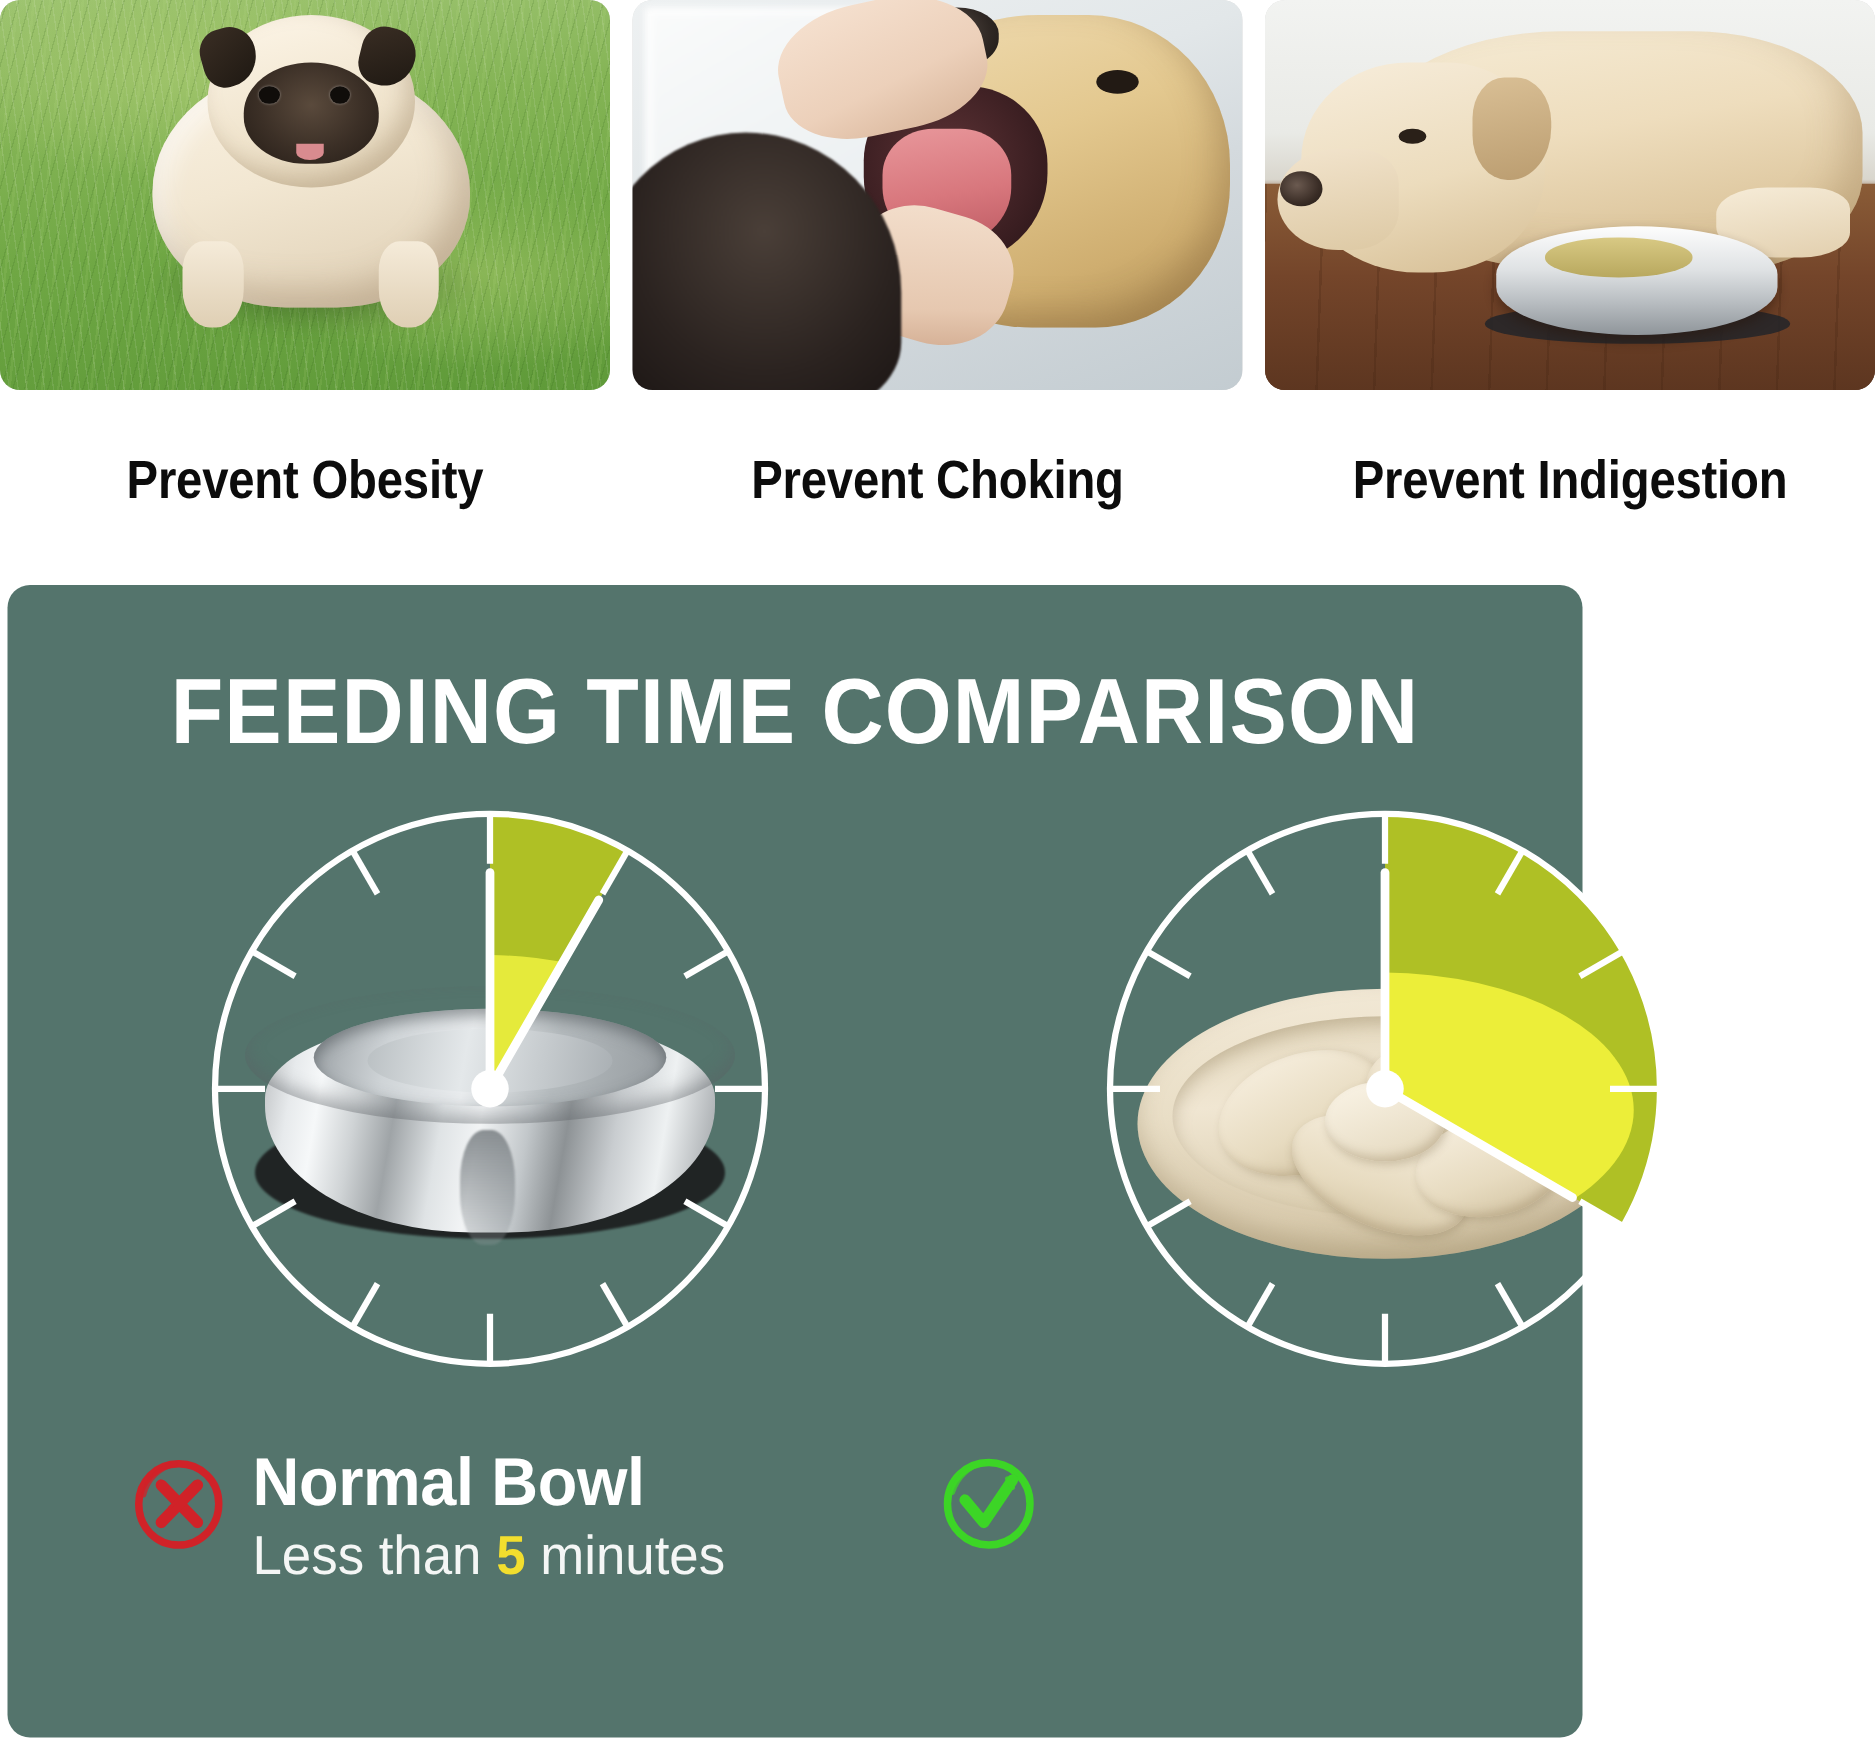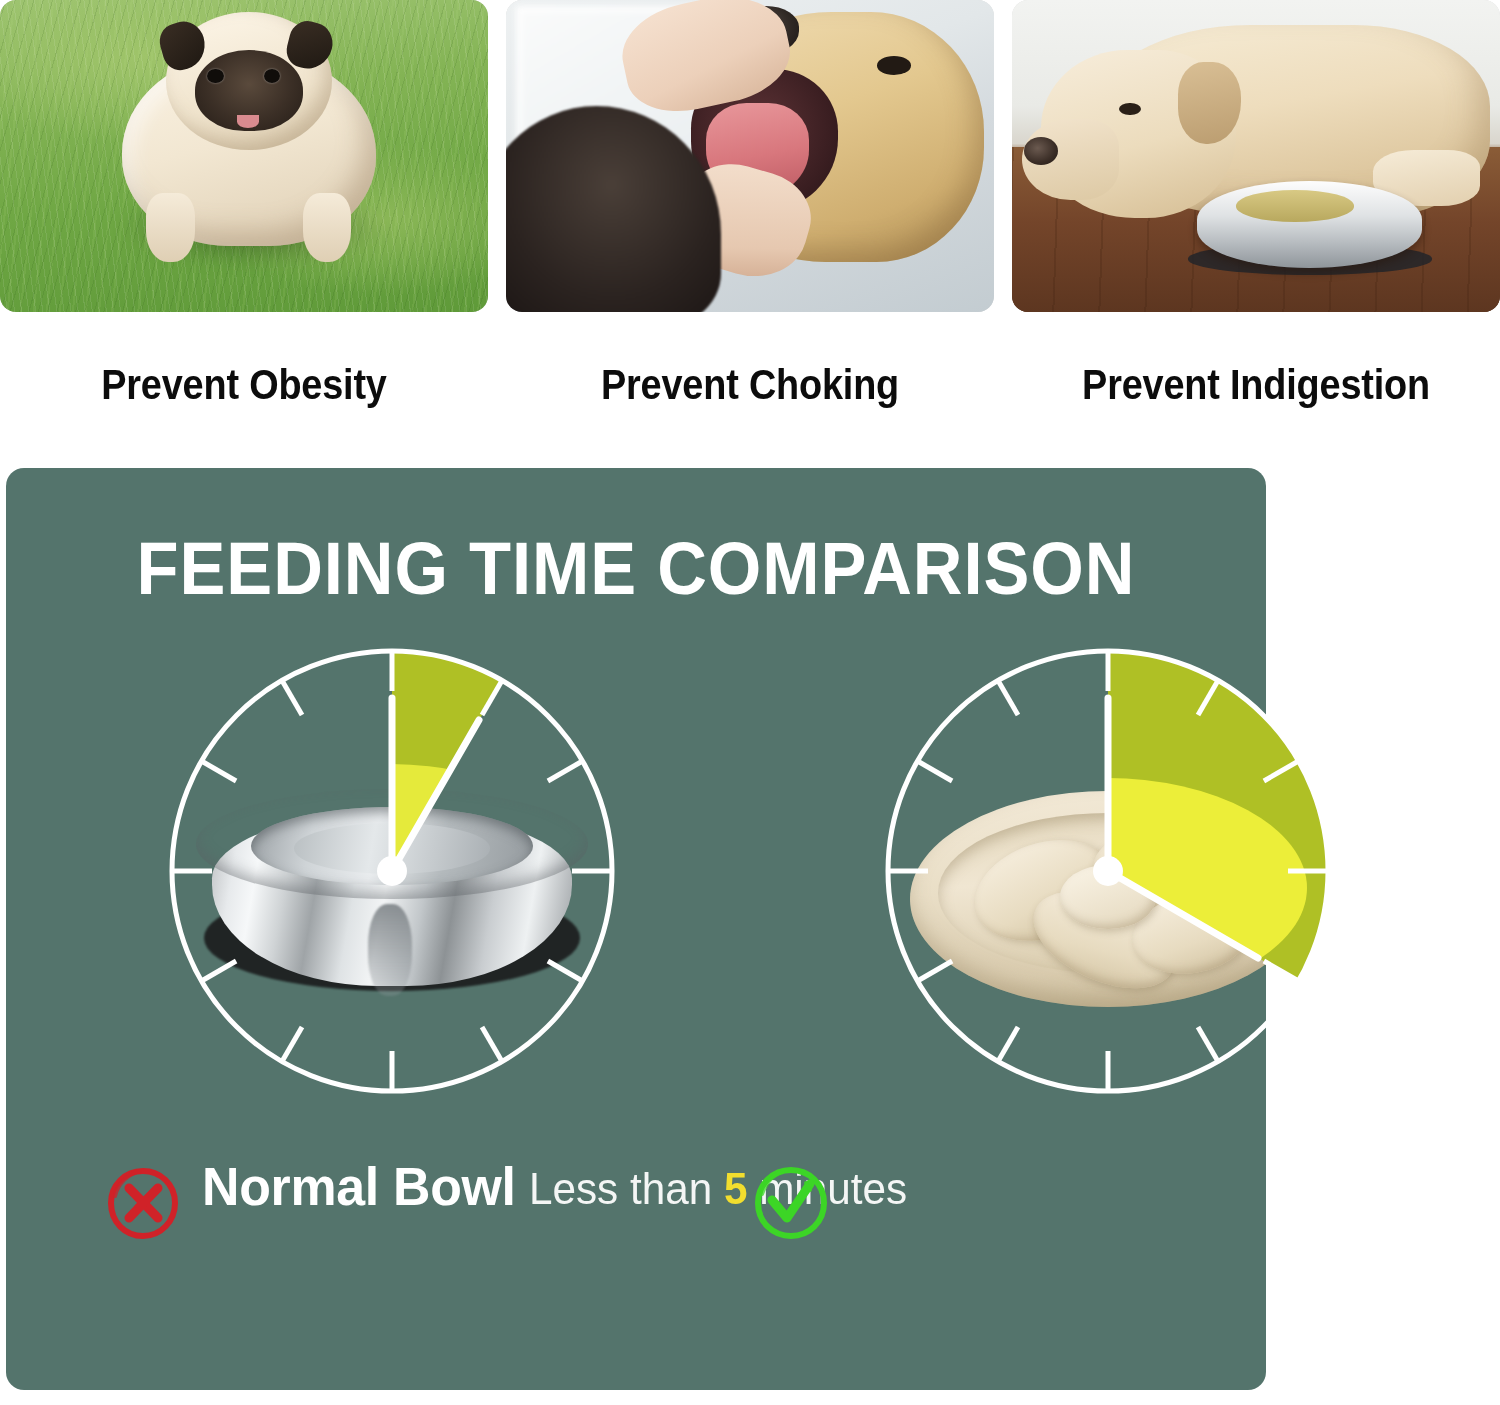--- a/index.html
+++ b/index.html
@@ -446,21 +446,21 @@
   .label-block {
     position: absolute;
     top: 0;
     display: flex;
     align-items: flex-start;
     gap: 22px;
   }
   .label-block.left  { left: 100px; }
   .label-block.right { left: 748px; }
   .mark-icon { flex: 0 0 auto; margin-top: 8px; }
-  .label-text { display: flex; flex-direction: row; }
+  .label-text { display: flex; flex-direction: column; }
   .label-title {
     color: #ffffff;
     font-size: 54px;
     font-weight: 700;
     line-height: 1.04;
     letter-spacing: -0.3px;
     font-family: "Liberation Sans Narrow", "Liberation Sans", sans-serif;
     transform: scaleX(0.96);
     transform-origin: left center;
   }

